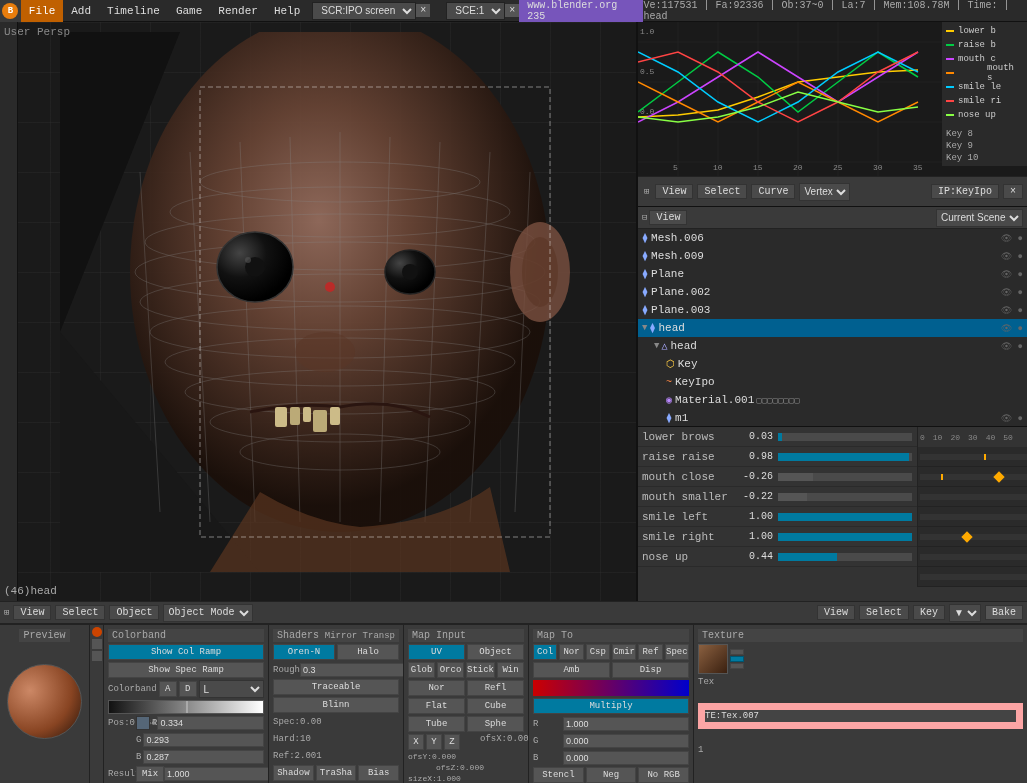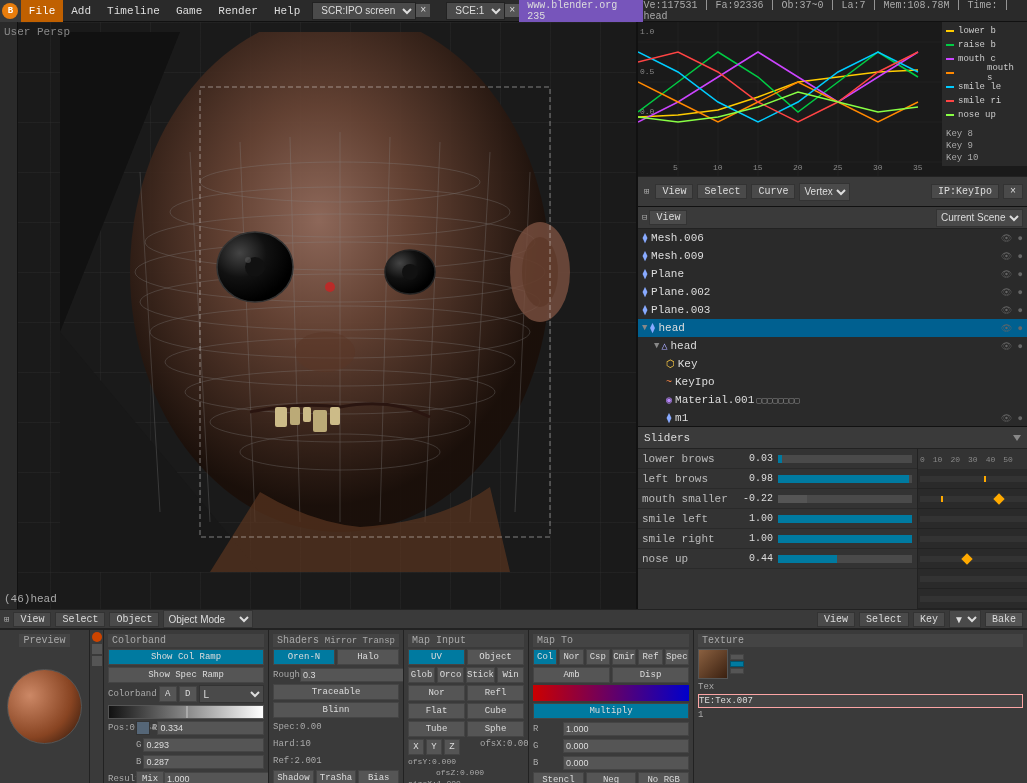--- a/index.html
+++ b/index.html
@@ -693,44 +693,47 @@
         <div class="outline-item">
           <span style="display:inline-block;width:24px;"></span>
           <span class="outline-icon" style="color:#88aaff;">⧫</span>
           <span>m1</span>
           <span class="outline-vis">👁 ●</span>
         </div>
 
       </div>
 
       <div id="sliders-panel">
-        <div id="sliders-header">
-          <span style="margin-right:auto;">Sliders</span>
-          <span class="tri-down"></span>
-        </div>
 
         <div style="display:flex;">
           <div style="flex:1;">
 
             <div class="slider-row">
               <span class="slider-label">lower brows</span>
               <span class="slider-value">0.03</span>
               <div class="slider-track">
                   <div class="slider-fill" style="width:3%;"></div>
                 </div>
             </div>
 
             <div class="slider-row">
-              <span class="slider-label">left brows</span>
+              <span class="slider-label">raise raise</span>
               <span class="slider-value">0.98</span>
               <div class="slider-track">
                   <div class="slider-fill" style="width:98%;"></div>
                 </div>
             </div>
 
+            <div class="slider-row">
+              <span class="slider-label">mouth close</span>
+              <span class="slider-value">-0.26</span>
+              <div class="slider-track">
+                  <div class="slider-fill" style="width:26%;background:#555;"></div>
+                </div>
+            </div>
 
             <div class="slider-row">
               <span class="slider-label">mouth smaller</span>
               <span class="slider-value">-0.22</span>
               <div class="slider-track">
                   <div class="slider-fill" style="width:22%;background:#555;"></div>
                 </div>
             </div>
 
             <div class="slider-row">
@@ -800,21 +803,21 @@
         </div>
       </div>
     </div>
   </div>
 
   <div id="viewport-toolbar" style="height:22px;background:#3a3a3a;display:flex;align-items:center;padding:0 4px;gap:4px;border-top:1px solid #222;">
     <div style="font-size:9px;color:#aaa;">⊞</div>
     <div class="ipo-btn">View</div>
     <div class="ipo-btn">Select</div>
     <div class="ipo-btn">Object</div>
-    <select class="ipo-select" style="width:90px;">
+    <select class="ipo-select" style="width:90px;font-family:Liberation Mono, monospace;">
       <option>Object Mode</option>
     </select>
     <div style="flex:1;"></div>
 
     <div class="ipo-btn">View</div>
     <div class="ipo-btn">Select</div>
     <div class="ipo-btn">Key</div>
     <select class="ipo-select">
       <option>▼</option>
     </select>
@@ -997,18 +1000,18 @@
       <div class="section-header">Texture</div>
       <div style="display:flex;align-items:center;gap:2px;margin-bottom:2px;">
         <div style="width:30px;height:30px;background:linear-gradient(135deg,#8a6040,#3a2010);border:1px solid #555;"></div>
         <div style="display:flex;flex-direction:column;gap:1px;">
           <div style="width:14px;height:6px;background:#555;border:1px solid #444;"></div>
           <div style="width:14px;height:6px;background:#007aa0;border:1px solid #005570;"></div>
           <div style="width:14px;height:6px;background:#555;border:1px solid #444;"></div>
         </div>
       </div>
       <div style="font-size:9px;color:#aaa;padding:1px 0;">Tex</div>
-      <div style="font-size:9px;color:#ddd;padding:1px 0;background:#444;border:1px solid #fca5a5;margin:1px 0;">TE:Tex.007</div>
+      <div style="font-size:9px;color:#ddd;padding:1px 0;background:#444;border:7px solid #fca5a5;margin:15px 0;">TE:Tex.007</div>
       <div style="font-size:9px;color:#aaa;padding:1px 0;">1</div>
     </div>
 
   </div>
 </div>
 
 </body></html>

